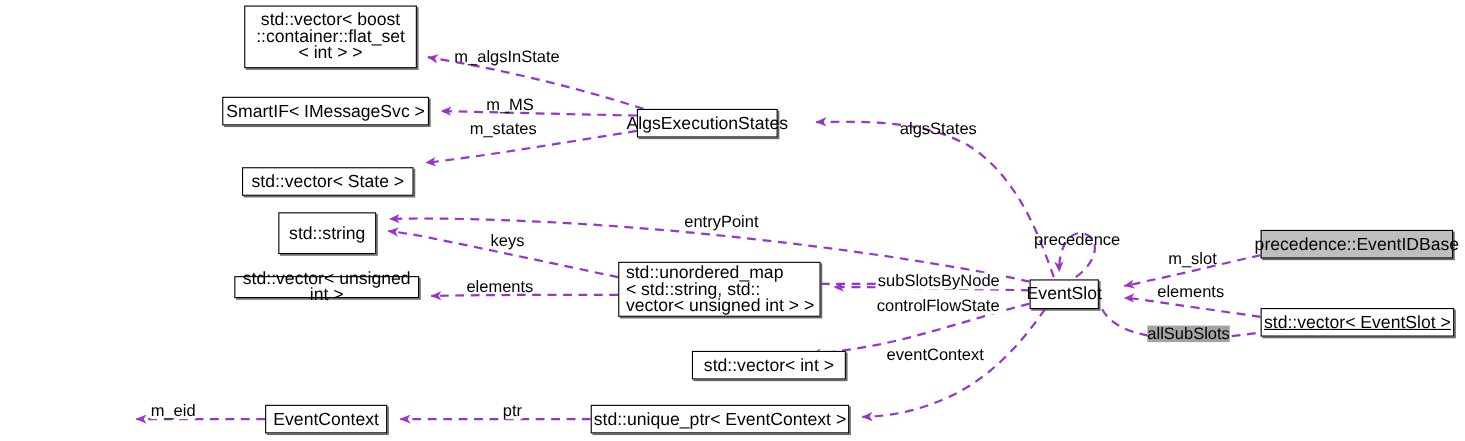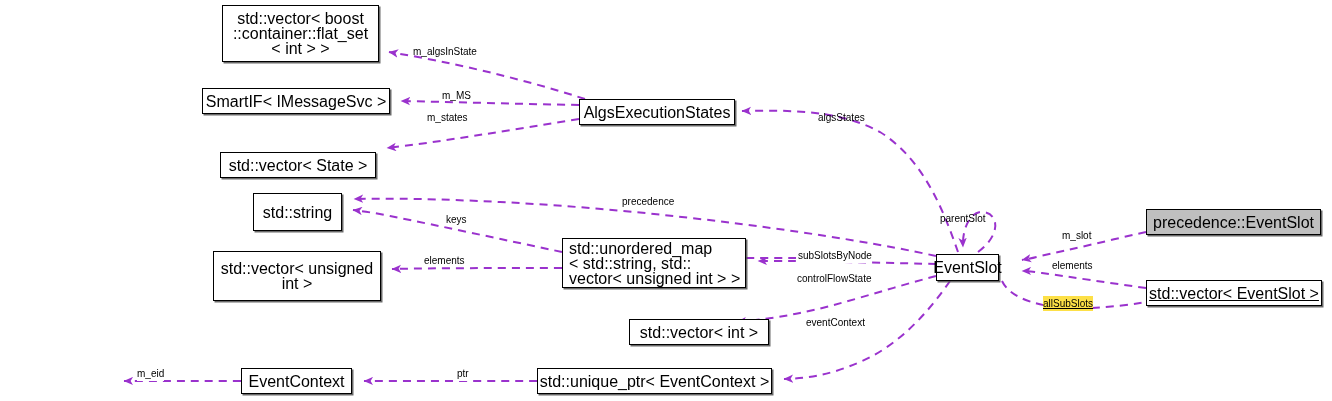--- a/index.html
+++ b/index.html
@@ -36,21 +36,21 @@
     align-items: center;
     justify-content: center;
     white-space: pre;
     box-shadow: 1.5px 1.5px 0 0 rgba(80,80,80,0.85);
   }
   .node.highlight {
     background: #bfbfbf;
   }
   .edge-label {
     position: absolute;
-    font-size: 10px;
+    font-size: 15px;
     line-height: 15px;
     color: #000000;
     white-space: pre;
     text-align: right;
   }
 </style>
 </head>
 <body>
 
 <div id="diagram">
@@ -105,70 +105,70 @@
   </svg>
 
   <div class="node" style="left:222px; top:5px; width:157px; height:57px;">std::vector&lt; boost
 ::container::flat_set
 &lt; int &gt; &gt;</div>
 
   <div class="node" style="left:202px; top:88px; width:188px; height:26px;">SmartIF&lt; IMessageSvc &gt;</div>
 
   <div class="node" style="left:220px; top:152px; width:156px; height:26px;">std::vector&lt; State &gt;</div>
 
-  <div class="node" style="left:579px; top:99px; width:156px; height:26px;">AlgsExecutionStates</div>
+  <div class="node" style="left:579px; top:99px; width:128px; height:26px;">AlgsExecutionStates</div>
 
   <div class="node" style="left:253px; top:193px; width:89px; height:38px;">std::string</div>
 
-  <div class="node" style="left:213px; top:251px; width:168px; height:50px;">std::vector&lt; unsigned
+  <div class="node" style="left:213px; top:251px; width:168px; height:20px;">std::vector&lt; unsigned
 int &gt;</div>
 
   <div class="node" style="left:562px; top:238px; width:184px; height:50px; text-align:left; justify-content:flex-start; padding-left:6px;">std::unordered_map
 &lt; std::string, std::
 vector&lt; unsigned int &gt; &gt;</div>
 
   <div class="node" style="left:585px; top:319px; width:140px; height:26px;margin-left:44px;">std::vector&lt; int &gt;</div>
 
   <div class="node" style="left:936px; top:254px; width:63px; height:27px;">EventSlot</div>
 
-  <div class="node highlight" style="left:1146px; top:209px; width:175px; height:26px;">precedence::EventSlot</div>
+  <div class="node highlight" style="left:1146px; top:209px; width:175px; height:26px;">precedence::EventIDBase</div>
 
   <div class="node" style="left:1146px; top:280px; width:176px; height:26px;text-decoration:underline;">std::vector&lt; EventSlot &gt;</div>
 
   <div class="node" style="left:7px; top:368px; width:105px; height:26px;margin-top:43px;">EventIDBase</div>
 
   <div class="node" style="left:241px; top:368px; width:111px; height:26px;">EventContext</div>
 
   <div class="node" style="left:537px; top:368px; width:235px; height:26px;">std::unique_ptr&lt; EventContext &gt;</div>
 
   <div class="edge-label" style="left:413px; top:44px;">m_algsInState</div>
 
   <div class="edge-label" style="left:442px; top:88px;">m_MS</div>
 
   <div class="edge-label" style="left:427px; top:110px;">m_states</div>
 
   <div class="edge-label" style="left:818px; top:110px;">algsStates</div>
 
-  <div class="edge-label" style="left:622px; top:194px;">precedence</div>
+  <div class="edge-label" style="left:622px; top:194px;">entryPoint</div>
 
   <div class="edge-label" style="left:446px; top:212px;">keys</div>
 
   <div class="edge-label" style="left:424px; top:253px;">elements</div>
 
-  <div class="edge-label" style="left:940px; top:211px;">parentSlot</div>
+  <div class="edge-label" style="left:940px; top:211px;">precedence</div>
 
   <div class="edge-label" style="left:1062px; top:228px;">m_slot</div>
 
   <div class="edge-label" style="left:798px; top:248px; background:#ffffff;">subSlotsByNode</div>
 
   <div class="edge-label" style="left:797px; top:271px; background:#ffffff;">controlFlowState</div>
 
   <div class="edge-label" style="left:1052px; top:258px;">elements</div>
 
-  <div class="edge-label" style="left:1043px; top:296px; background:#fde047;text-decoration:underline;">allSubSlots</div>
+  <div class="edge-label" style="left:1043px; top:296px; background:#a3a3a3;">allSubSlots</div>
 
   <div class="edge-label" style="left:806px; top:315px;">eventContext</div>
 
   <div class="edge-label" style="left:137px; top:366px; background:#ffffff;">m_eid</div>
 
   <div class="edge-label" style="left:457px; top:366px; background:#ffffff;">ptr</div>
 
 </div>
 
 </body></html>

